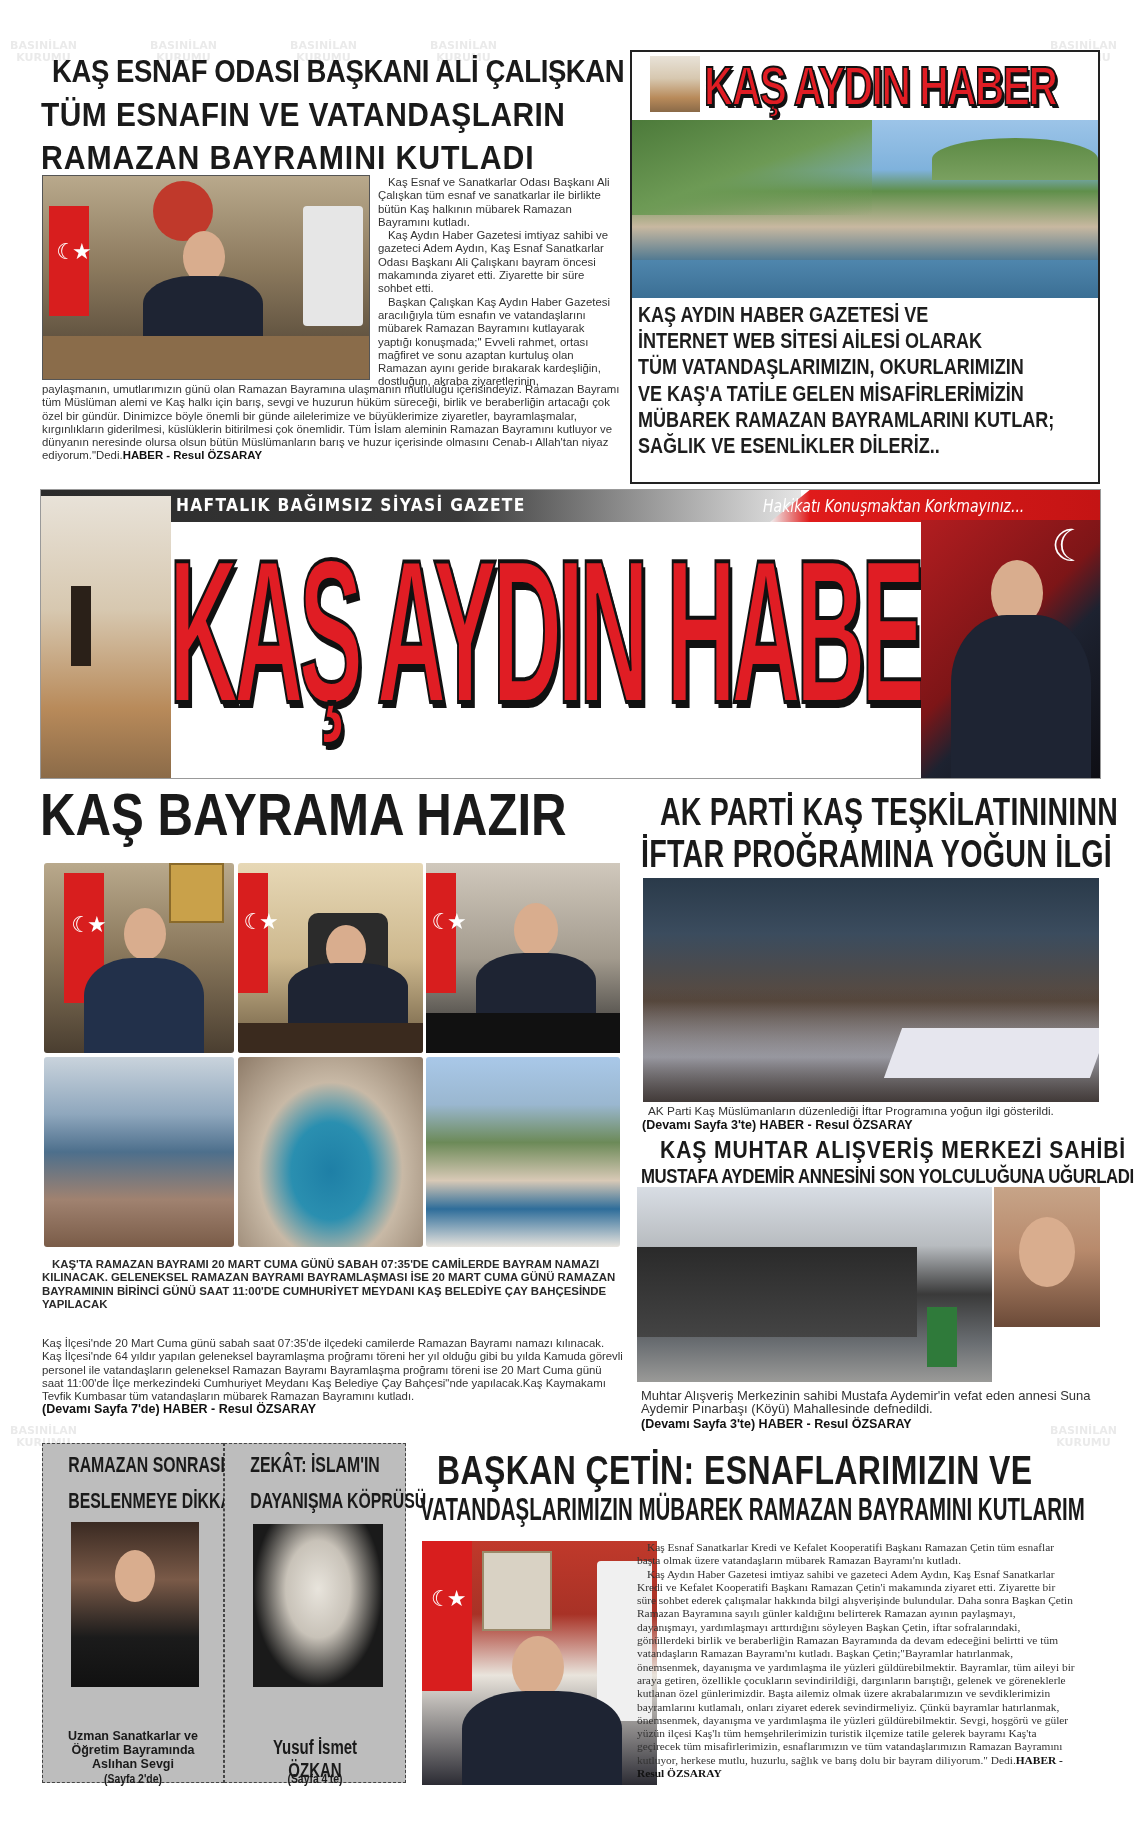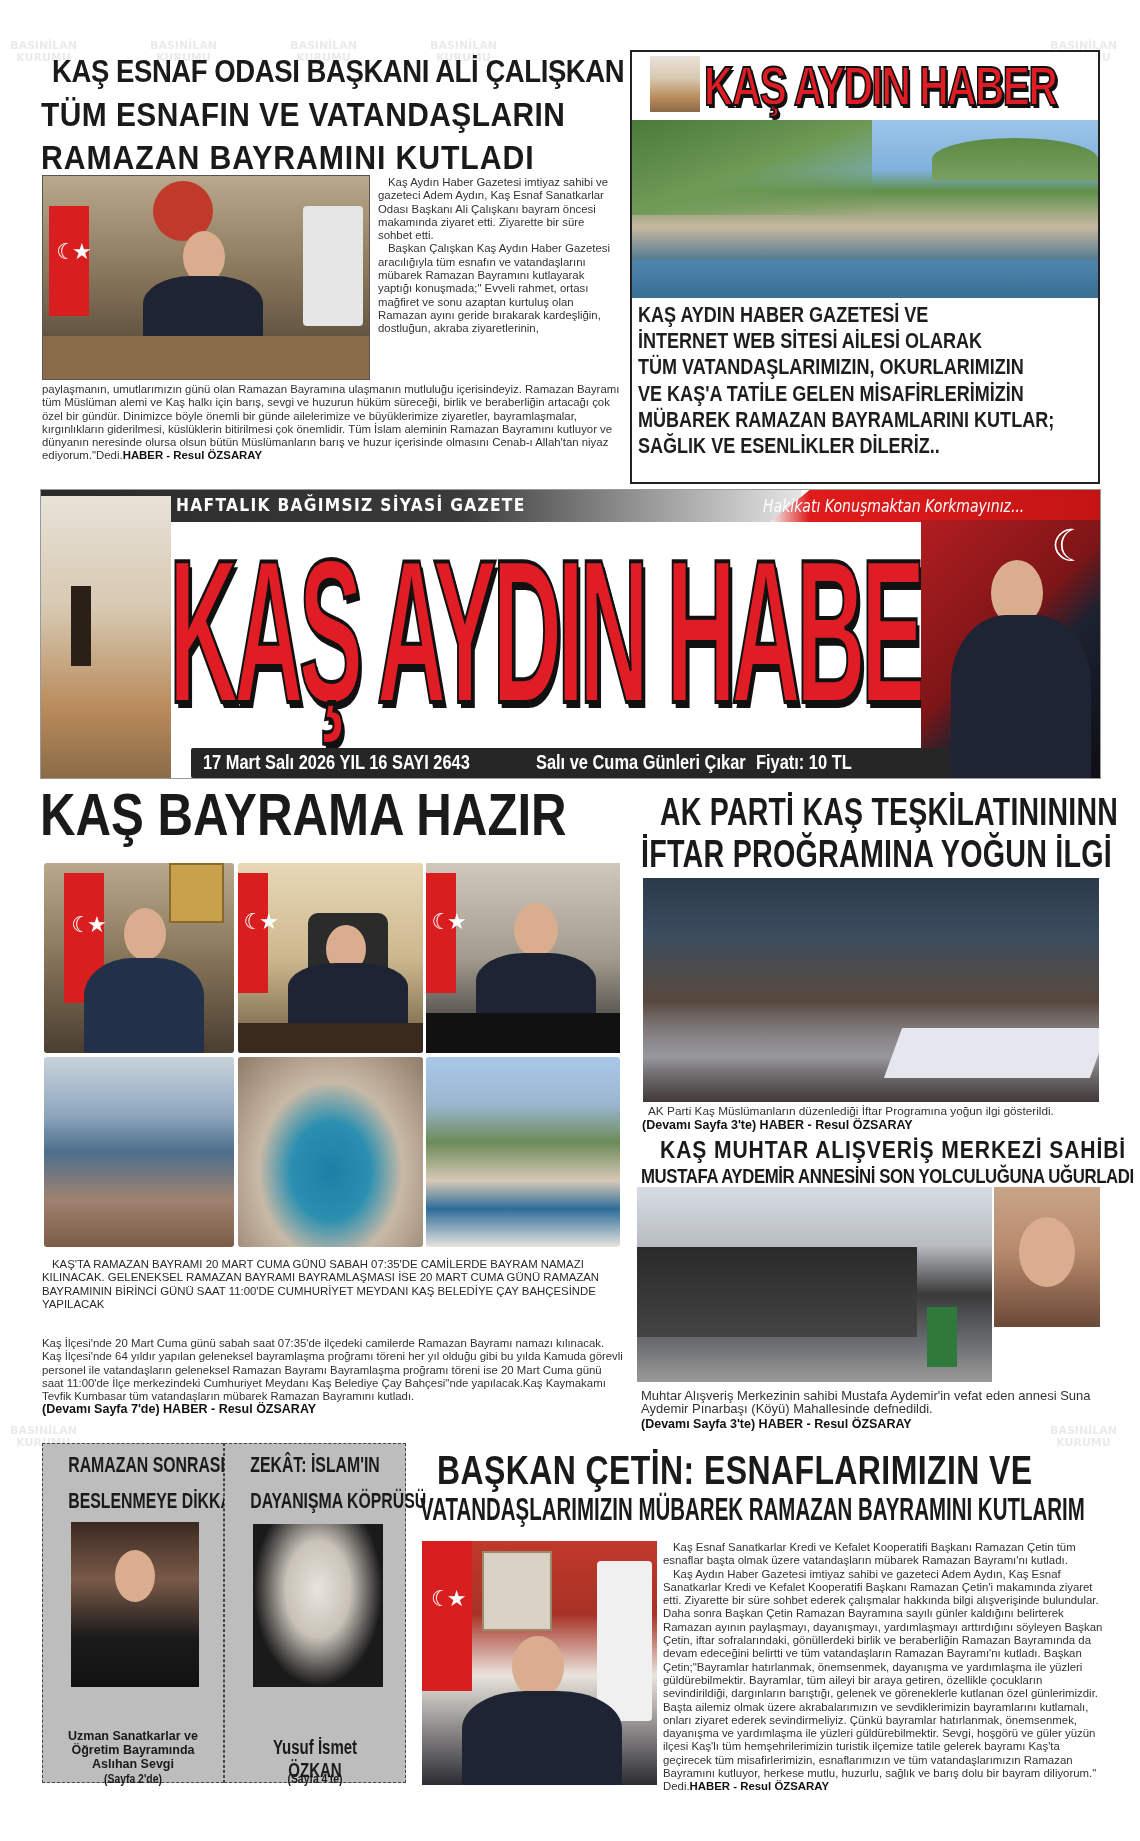--- a/index.html
+++ b/index.html
@@ -106,20 +106,21 @@
   <div class="photo ph-office" style="left:42px;top:175px;width:328px;height:205px;border-radius:0;border:1px solid #555;">
     <div class="flag" style="left:6px;top:30px;width:40px;height:110px;"></div>
     <div class="abs" style="left:110px;top:5px;width:60px;height:60px;border-radius:50%;background:#c0392b;"></div>
     <div class="face" style="left:140px;top:55px;width:42px;height:52px;"></div>
     <div class="suit" style="left:100px;top:100px;width:120px;height:70px;"></div>
     <div class="abs" style="left:0;top:160px;width:328px;height:45px;background:#8a6c4a;"></div>
     <div class="abs" style="left:260px;top:30px;width:60px;height:120px;background:#e6e6e6;border-radius:4px;"></div>
   </div>
 
   <div class="abs body-text" style="left:378px;top:176px;width:242px;">
+    <span class="indent">Kaş Esnaf ve Sanatkarlar Odası Başkanı Ali Çalışkan tüm esnaf ve sanatkarlar ile birlikte bütün Kaş halkının mübarek Ramazan Bayramını kutladı.</span>
     <span class="indent">Kaş Aydın Haber Gazetesi imtiyaz sahibi ve gazeteci Adem Aydın, Kaş Esnaf Sanatkarlar Odası Başkanı Ali Çalışkanı bayram öncesi makamında ziyaret etti. Ziyarette bir süre sohbet etti.</span>
     <span class="indent">Başkan Çalışkan Kaş Aydın Haber Gazetesi aracılığıyla tüm esnafın ve vatandaşlarını mübarek Ramazan Bayramını kutlayarak yaptığı konuşmada;" Evveli rahmet, ortası mağfiret ve sonu azaptan kurtuluş olan Ramazan ayını geride bırakarak kardeşliğin, dostluğun, akraba ziyaretlerinin,</span>
   </div>
   <div class="abs body-text" style="left:42px;top:383px;width:580px;">
     <span>paylaşmanın, umutlarımızın günü olan Ramazan Bayramına ulaşmanın mutluluğu içerisindeyiz. Ramazan Bayramı tüm Müslüman alemi ve Kaş halkı için barış, sevgi ve huzurun hüküm süreceği, birlik ve beraberliğin artacağı çok özel bir gündür. Dinimizce böyle önemli bir günde ailelerimize ve büyüklerimize ziyaretler, bayramlaşmalar, kırgınlıkların giderilmesi, küslüklerin bitirilmesi çok önemlidir. Tüm İslam aleminin Ramazan Bayramını kutluyor ve dünyanın neresinde olursa olsun bütün Müslümanların barış ve huzur içerisinde olmasını Cenab-ı Allah'tan niyaz ediyorum."Dedi.</span><span class="byline">HABER - Resul ÖZSARAY</span>
   </div>
 </section>
 
 <section class="top-ad">
   <div class="photo ph-monument" style="left:18px;top:4px;width:50px;height:56px;border-radius:0;"></div>
@@ -150,25 +151,20 @@
   </div>
 
   <div class="mast-logo">KAŞ AYDIN HABER</div>
 
   <div class="photo ph-ataturk" style="left:880px;top:30px;width:181px;height:260px;border-radius:0;">
     <div class="face" style="left:70px;top:40px;width:52px;height:66px;"></div>
     <div class="suit" style="left:30px;top:95px;width:140px;height:170px;"></div>
     <div class="abs" style="left:130px;top:0;width:51px;height:90px;color:#fff;font-size:44px;">☾</div>
   </div>
 
-  <div class="mast-infobar">
-    <div class="mast-info" style="left:12px;">17 Mart Salı 2026 YIL 16 SAYI 2643</div>
-    <div class="mast-info" style="left:345px;">Salı ve Cuma Günleri Çıkar</div>
-    <div class="mast-info" style="left:565px;">Fiyatı: 10 TL</div>
-  </div>
 </header>
 
 <section>
   <div class="abs headline" style="left:40px;top:785px;font-size:60px;transform:scaleX(0.82);letter-spacing:0;">KAŞ BAYRAMA HAZIR</div>
 
   <div class="photo ph-office" style="left:44px;top:863px;width:190px;height:190px;">
     <div class="flag" style="left:20px;top:10px;width:40px;height:130px;"></div>
     <div class="abs" style="left:125px;top:0;width:55px;height:60px;background:#c9a14a;border:2px solid #8a6a2a;"></div>
     <div class="face" style="left:80px;top:45px;width:42px;height:52px;"></div>
     <div class="suit" style="left:40px;top:95px;width:120px;height:95px;background:#22304a;"></div>
@@ -183,21 +179,21 @@
   <div class="photo ph-office-3" style="left:426px;top:863px;width:194px;height:190px;border-radius:0;">
     <div class="flag" style="left:0;top:10px;width:30px;height:120px;"></div>
     <div class="face" style="left:88px;top:40px;width:44px;height:54px;"></div>
     <div class="suit" style="left:50px;top:90px;width:120px;height:70px;"></div>
     <div class="abs" style="left:0;top:150px;width:194px;height:40px;background:#111;"></div>
   </div>
   <div class="photo ph-sea" style="left:44px;top:1057px;width:190px;height:190px;"></div>
   <div class="photo ph-aerial" style="left:238px;top:1057px;width:185px;height:190px;"></div>
   <div class="photo ph-boats" style="left:426px;top:1057px;width:194px;height:190px;"></div>
 
-  <div class="abs body-text" style="left:42px;top:1258px;width:582px;font-weight:normal;color:#2a2a2a;">
+  <div class="abs body-text" style="left:42px;top:1258px;width:582px;font-weight:bold;color:#2a2a2a;">
     <span class="indent">KAŞ'TA RAMAZAN BAYRAMI 20 MART CUMA GÜNÜ SABAH 07:35'DE CAMİLERDE BAYRAM NAMAZI KILINACAK. GELENEKSEL RAMAZAN BAYRAMI BAYRAMLAŞMASI İSE 20 MART CUMA GÜNÜ RAMAZAN BAYRAMININ BİRİNCİ GÜNÜ SAAT 11:00'DE CUMHURİYET MEYDANI KAŞ BELEDİYE ÇAY BAHÇESİNDE YAPILACAK</span>
   </div>
   <div class="abs body-text" style="left:42px;top:1337px;width:582px;">
     <span>Kaş İlçesi'nde 20 Mart Cuma günü sabah saat 07:35'de ilçedeki camilerde Ramazan Bayramı namazı kılınacak. Kaş İlçesi'nde 64 yıldır yapılan geleneksel bayramlaşma proğramı töreni her yıl olduğu gibi bu yılda Kamuda görevli personel ile vatandaşların geleneksel Ramazan Bayramı Bayramlaşma proğramı töreni ise 20 Mart Cuma günü saat 11:00'de İlçe merkezindeki Cumhuriyet Meydanı Kaş Belediye Çay Bahçesi"nde yapılacak.Kaş Kaymakamı Tevfik Kumbasar tüm vatandaşların mübarek Ramazan Bayramını kutladı.</span>
     <span class="byline" style="display:block;font-size:12.5px;">(Devamı Sayfa 7'de) HABER - Resul ÖZSARAY</span>
   </div>
 </section>
 
 <section>
   <div class="abs headline" style="left:660px;top:793px;font-size:38px;transform:scaleX(0.75);letter-spacing:0.3px;">AK PARTİ KAŞ TEŞKİLATINININN</div>
@@ -251,17 +247,17 @@
 <section>
   <div class="abs headline" style="left:437px;top:1450px;font-size:40px;transform:scaleX(0.8);letter-spacing:0.5px;">BAŞKAN ÇETİN: ESNAFLARIMIZIN VE</div>
   <div class="abs headline" style="left:420px;top:1493px;font-size:32px;transform:scaleX(0.64);letter-spacing:0;">VATANDAŞLARIMIZIN MÜBAREK RAMAZAN BAYRAMINI KUTLARIM</div>
   <div class="photo ph-cetin" style="left:422px;top:1541px;width:235px;height:244px;border-radius:0;">
     <div class="flag" style="left:0;top:0;width:50px;height:150px;"></div>
     <div class="abs" style="left:60px;top:10px;width:70px;height:80px;background:#d9d2c4;border:2px solid #9a8a6a;"></div>
     <div class="abs" style="left:175px;top:20px;width:55px;height:160px;background:#f0f0f0;border-radius:4px;"></div>
     <div class="face" style="left:90px;top:95px;width:52px;height:62px;"></div>
     <div class="suit" style="left:40px;top:150px;width:160px;height:94px;"></div>
   </div>
-  <div class="abs body-text" style="left:663px;top:1541px;width:440px;">
+  <div class="abs body-text" style="left:637px;top:1541px;width:440px;font-family:Liberation Serif, serif;">
     <span class="indent">Kaş Esnaf Sanatkarlar Kredi ve Kefalet Kooperatifi Başkanı Ramazan Çetin tüm esnaflar başta olmak üzere vatandaşların mübarek Ramazan Bayramı'nı kutladı.</span>
     <span class="indent"><span>Kaş Aydın Haber Gazetesi imtiyaz sahibi ve gazeteci Adem Aydın, Kaş Esnaf Sanatkarlar Kredi ve Kefalet Kooperatifi Başkanı Ramazan Çetin'i makamında ziyaret etti. Ziyarette bir süre sohbet ederek çalışmalar hakkında bilgi alışverişinde bulundular. Daha sonra Başkan Çetin Ramazan Bayramına sayılı günler kaldığını belirterek Ramazan ayının paylaşmayı, dayanışmayı, yardımlaşmayı arttırdığını söyleyen Başkan Çetin, iftar sofralarındaki, gönüllerdeki birlik ve beraberliğin Ramazan Bayramında da devam edeceğini belirtti ve tüm vatandaşların Ramazan Bayramı'nı kutladı. Başkan Çetin;"Bayramlar hatırlanmak, önemsenmek, dayanışma ve yardımlaşma ile yüzleri güldürebilmektir. Bayramlar, tüm aileyi bir araya getiren, özellikle çocukların sevindirildiği, dargınların barıştığı, gelenek ve göreneklerle kutlanan özel günlerimizdir. Başta ailemiz olmak üzere akrabalarımızın ve sevdiklerimizin bayramlarını kutlamalı, onları ziyaret ederek sevindirmeliyiz. Çünkü bayramlar hatırlanmak, önemsenmek, dayanışma ve yardımlaşma ile yüzleri güldürebilmektir. Sevgi, hoşgörü ve güler yüzün ilçesi Kaş'lı tüm hemşehrilerimizin turistik ilçemize tatile gelerek bayramı Kaş'ta geçirecek tüm misafirlerimizin, esnaflarımızın ve tüm vatandaşlarımızın Ramazan Bayramını kutluyor, herkese mutlu, huzurlu, sağlık ve barış dolu bir bayram diliyorum." Dedi.</span><span class="byline">HABER - Resul ÖZSARAY</span></span>
   </div>
 </section>
 
 </body></html>

